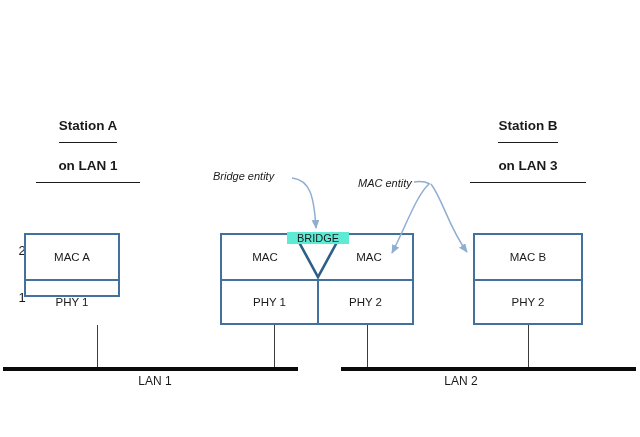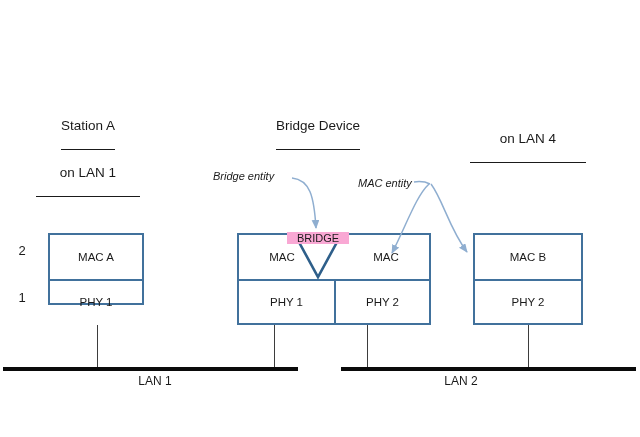--- a/index.html
+++ b/index.html
@@ -37,21 +37,22 @@
   .col-head {
     position: absolute;
     text-align: center;
     font-size: 13.5px;
     color: #1a1a1a;
     line-height: 19px;
   }
   .col-head .ln {
     display: inline-block;
     border-bottom: 1.4px solid #1a1a1a;
-    padding-bottom: 14px;
+    padding-bottom: 7px;
+    font-weight: bold;
   }
   .col-head .ln2 {
     display: block;
     margin-top: 13px;
   }
   #head-station-a { left: 36px;  top: 116px; width: 104px; }
   #head-bridge    { left: 252px; top: 116px; width: 132px; }
   #head-station-b { left: 470px; top: 116px; width: 116px; }
 
   
@@ -76,22 +77,22 @@
     position: absolute;
     box-sizing: border-box;
     display: flex;
     align-items: center;
     justify-content: center;
     font-size: 11.5px;
     color: #1a1a1a;
     background: transparent;
   }
 
-  #box-station-a { left: 48px;  top: 233px; width: 96px;  height: 72px; }
-  #box-bridge    { left: 237px; top: 233px; width: 194px; height: 92px; padding-left: 25px; }
+  #box-station-a { left: 24px;  top: 233px; width: 96px;  height: 64px; }
+  #box-bridge    { left: 220px; top: 233px; width: 194px; height: 92px; padding-left: 25px; }
   #box-station-b { left: 473px; top: 233px; width: 110px; height: 92px; }
 
   
   .hdiv {
     position: absolute;
     left: 0;
     width: 100%;
     height: 0;
     border-top: 2px solid #41719c;
   }
@@ -112,21 +113,21 @@
     pointer-events: none;
   }
   #bridge-label {
     position: absolute;
     left: 287px;
     top: 232px;
     width: 60px;
     text-align: center;
     font-size: 11px;
     color: #1a1a1a;
-    background: #f9a8d4;
+    background: #5eead4;
     padding: 0 1px;
   }
 
   
   .drop {
     position: absolute;
     width: 0;
     border-left: 1.6px solid #3d3d3d;
   }
 
@@ -171,26 +172,24 @@
 <body>
 
 <div id="stage">
 
 
   <div class="col-head" id="head-station-a">
     <span class="ln">Station A</span>
     <span class="ln ln2">on LAN 1</span>
   </div>
 
-  <div class="col-head" id="head-bridge">
-    <span class="ln">Bridge Device</span>
-  </div>
 
   <div class="col-head" id="head-station-b">
-    <span class="ln ln2">on LAN 4</span>
+    <span class="ln">Station B</span>
+    <span class="ln ln2">on LAN 3</span>
   </div>
 
   <div class="layer-num" id="layer-2">2</div>
   <div class="layer-num" id="layer-1">1</div>
 
   <div class="stack" id="box-station-a">
     <div class="hdiv" style="top:44px;"></div>
     <div class="cell" style="left:0;top:0;width:100%;height:44px;">MAC A</div>
     <div class="cell" style="left:0;top:46px;width:100%;height:42px;">PHY 1</div>
   </div>

